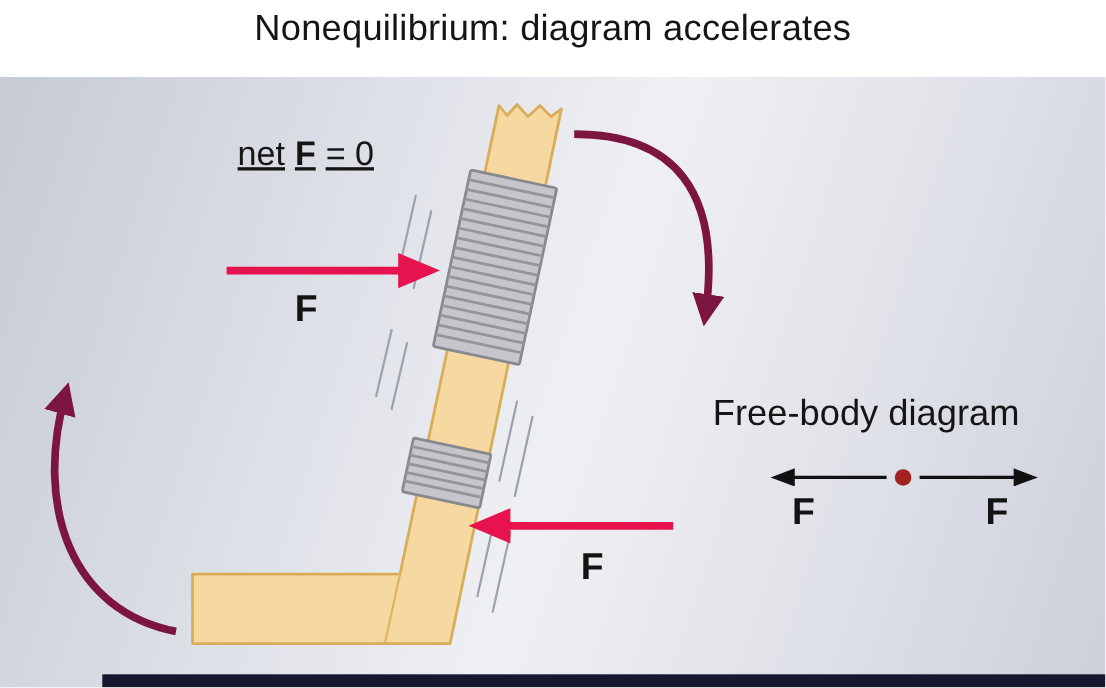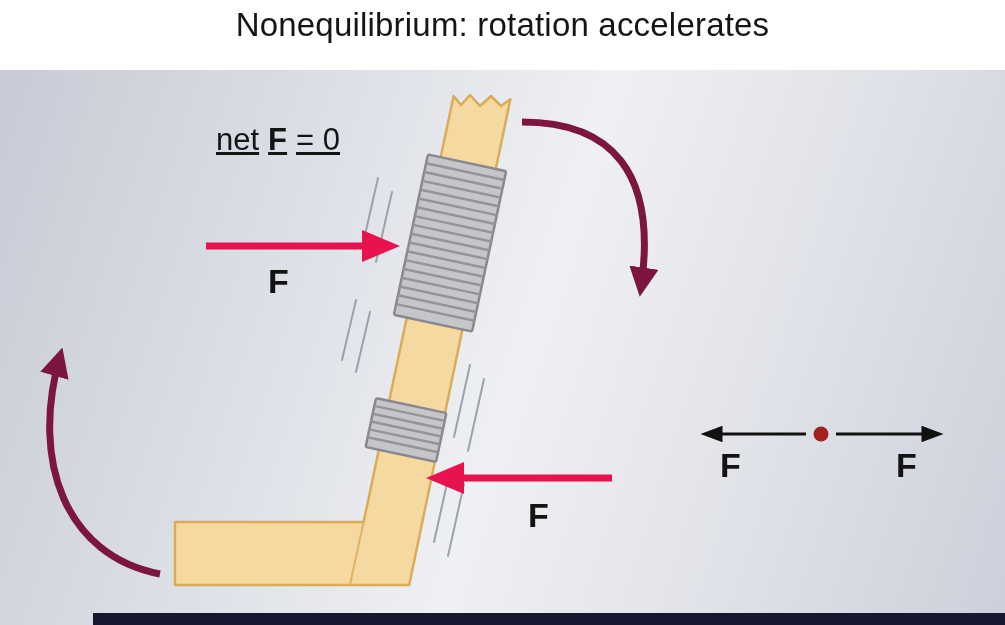--- a/index.html
+++ b/index.html
@@ -32,21 +32,21 @@
   .fbd-f-left{left:720px;top:446px;}
   .fbd-f-right{left:896px;top:446px;}
 </style>
 </head>
 <body>
 
 <div class="stage">
 
   <div class="bg"></div>
 
-  <div class="txt title">Nonequilibrium: rotation accelerates</div>
+  <div class="txt title">Nonequilibrium: diagram accelerates</div>
 
   <svg class="canvas" width="1005" height="625" viewBox="0 0 1005 625">
     <defs>
       <marker id="maroonHead" viewBox="0 0 10 10" refX="7" refY="5" markerWidth="4.2" markerHeight="4.2" orient="auto">
         <path d="M0 0 L10 5 L0 10 Z" fill="#7c1540"></path>
       </marker>
       <marker id="blackHead" viewBox="0 0 12 9" refX="9" refY="4.5" markerWidth="7.5" markerHeight="5.5" orient="auto">
         <path d="M0 0 L12 4.5 L0 9 Z" fill="#111111"></path>
       </marker>
     </defs>
@@ -93,18 +93,19 @@
   <div class="txt net-label">
     <span>net</span>
     <span class="sym">F</span>
     <span>= 0</span>
   </div>
 
   <div class="txt f-label f-top">F</div>
 
   <div class="txt f-label f-bottom">F</div>
 
+  <div class="txt fbd-title">Free-body diagram</div>
 
   <div class="txt f-label fbd-f-left">F</div>
 
   <div class="txt f-label fbd-f-right">F</div>
 
 </div>
 
 </body></html>

